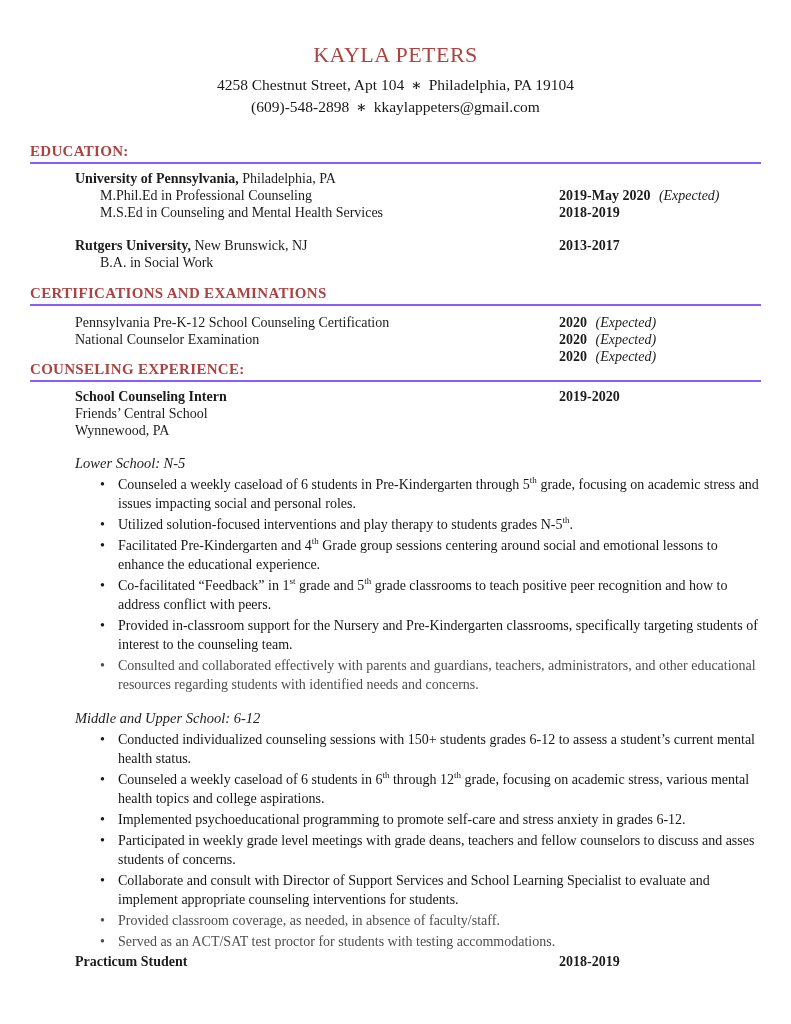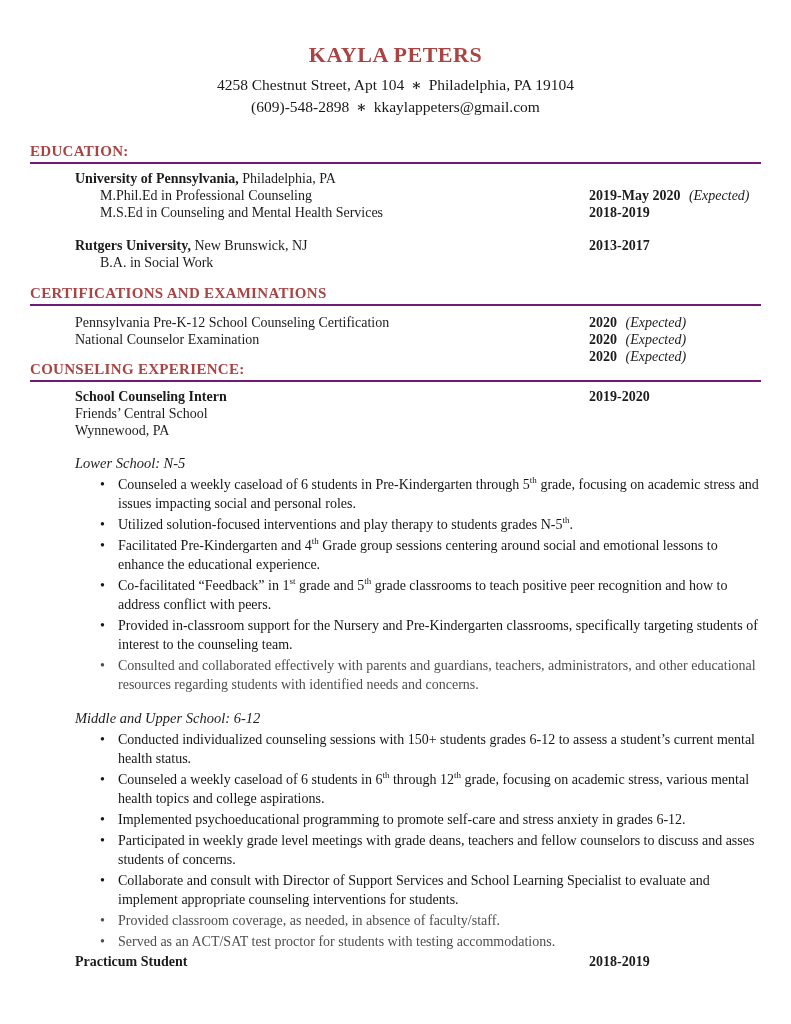--- a/index.html
+++ b/index.html
@@ -9,41 +9,41 @@
     font-family: "Liberation Serif", "DejaVu Serif", serif;
     color: #1c1c1c;
     overflow: hidden;
   }
   .page { width: 791px; height: 1024px; padding: 42px 30px 0 30px; background: #fff; }
 
   
   .hdr { text-align: center; }
   .hdr h1 {
     margin: 0; font-size: 22px; line-height: 26px;
-    font-weight: bold; color: #a94442; letter-spacing: 0.5px;
+    font-weight: normal; color: #a94442; letter-spacing: 0.5px;
   }
   .contact { font-size: 15.5px; line-height: 22px; color: #181818; }
   .contact.first { margin-top: 6px; }
   .sep { font-weight: bold; padding: 0 3px; }
 
   
   .sec-title {
     margin: 0; font-size: 15px; line-height: 18px; font-weight: bold;
     color: #a94442; letter-spacing: 0.3px;
-    border-bottom: 2px solid #701a75; padding-bottom: 2px;
+    border-bottom: 2px solid #8b5cf6; padding-bottom: 2px;
   }
   .mt-edu  { margin-top: 24px; }
   .mt-cert { margin-top: 13px; }
   .mt-exp  { margin-top: 12px; }
 
   .sec-body { margin-left: 45px; }
 
   .row { position: relative; font-size: 14px; line-height: 17px; }
   .row .date-col {
-    position: absolute; left: 514px; top: 0; white-space: nowrap;
+    position: absolute; left: 484px; top: 0; white-space: nowrap;
     font-weight: bold;
   }
   .expected { font-weight: normal; font-style: italic; margin-left: 5px; }
   .b { font-weight: bold; }
   .indent { padding-left: 25px; }
 
   .gap6  { margin-top: 6px; }
   .gap8  { margin-top: 8px; }
   .gap16 { margin-top: 16px; }
   .gap14 { margin-top: 2px; }

